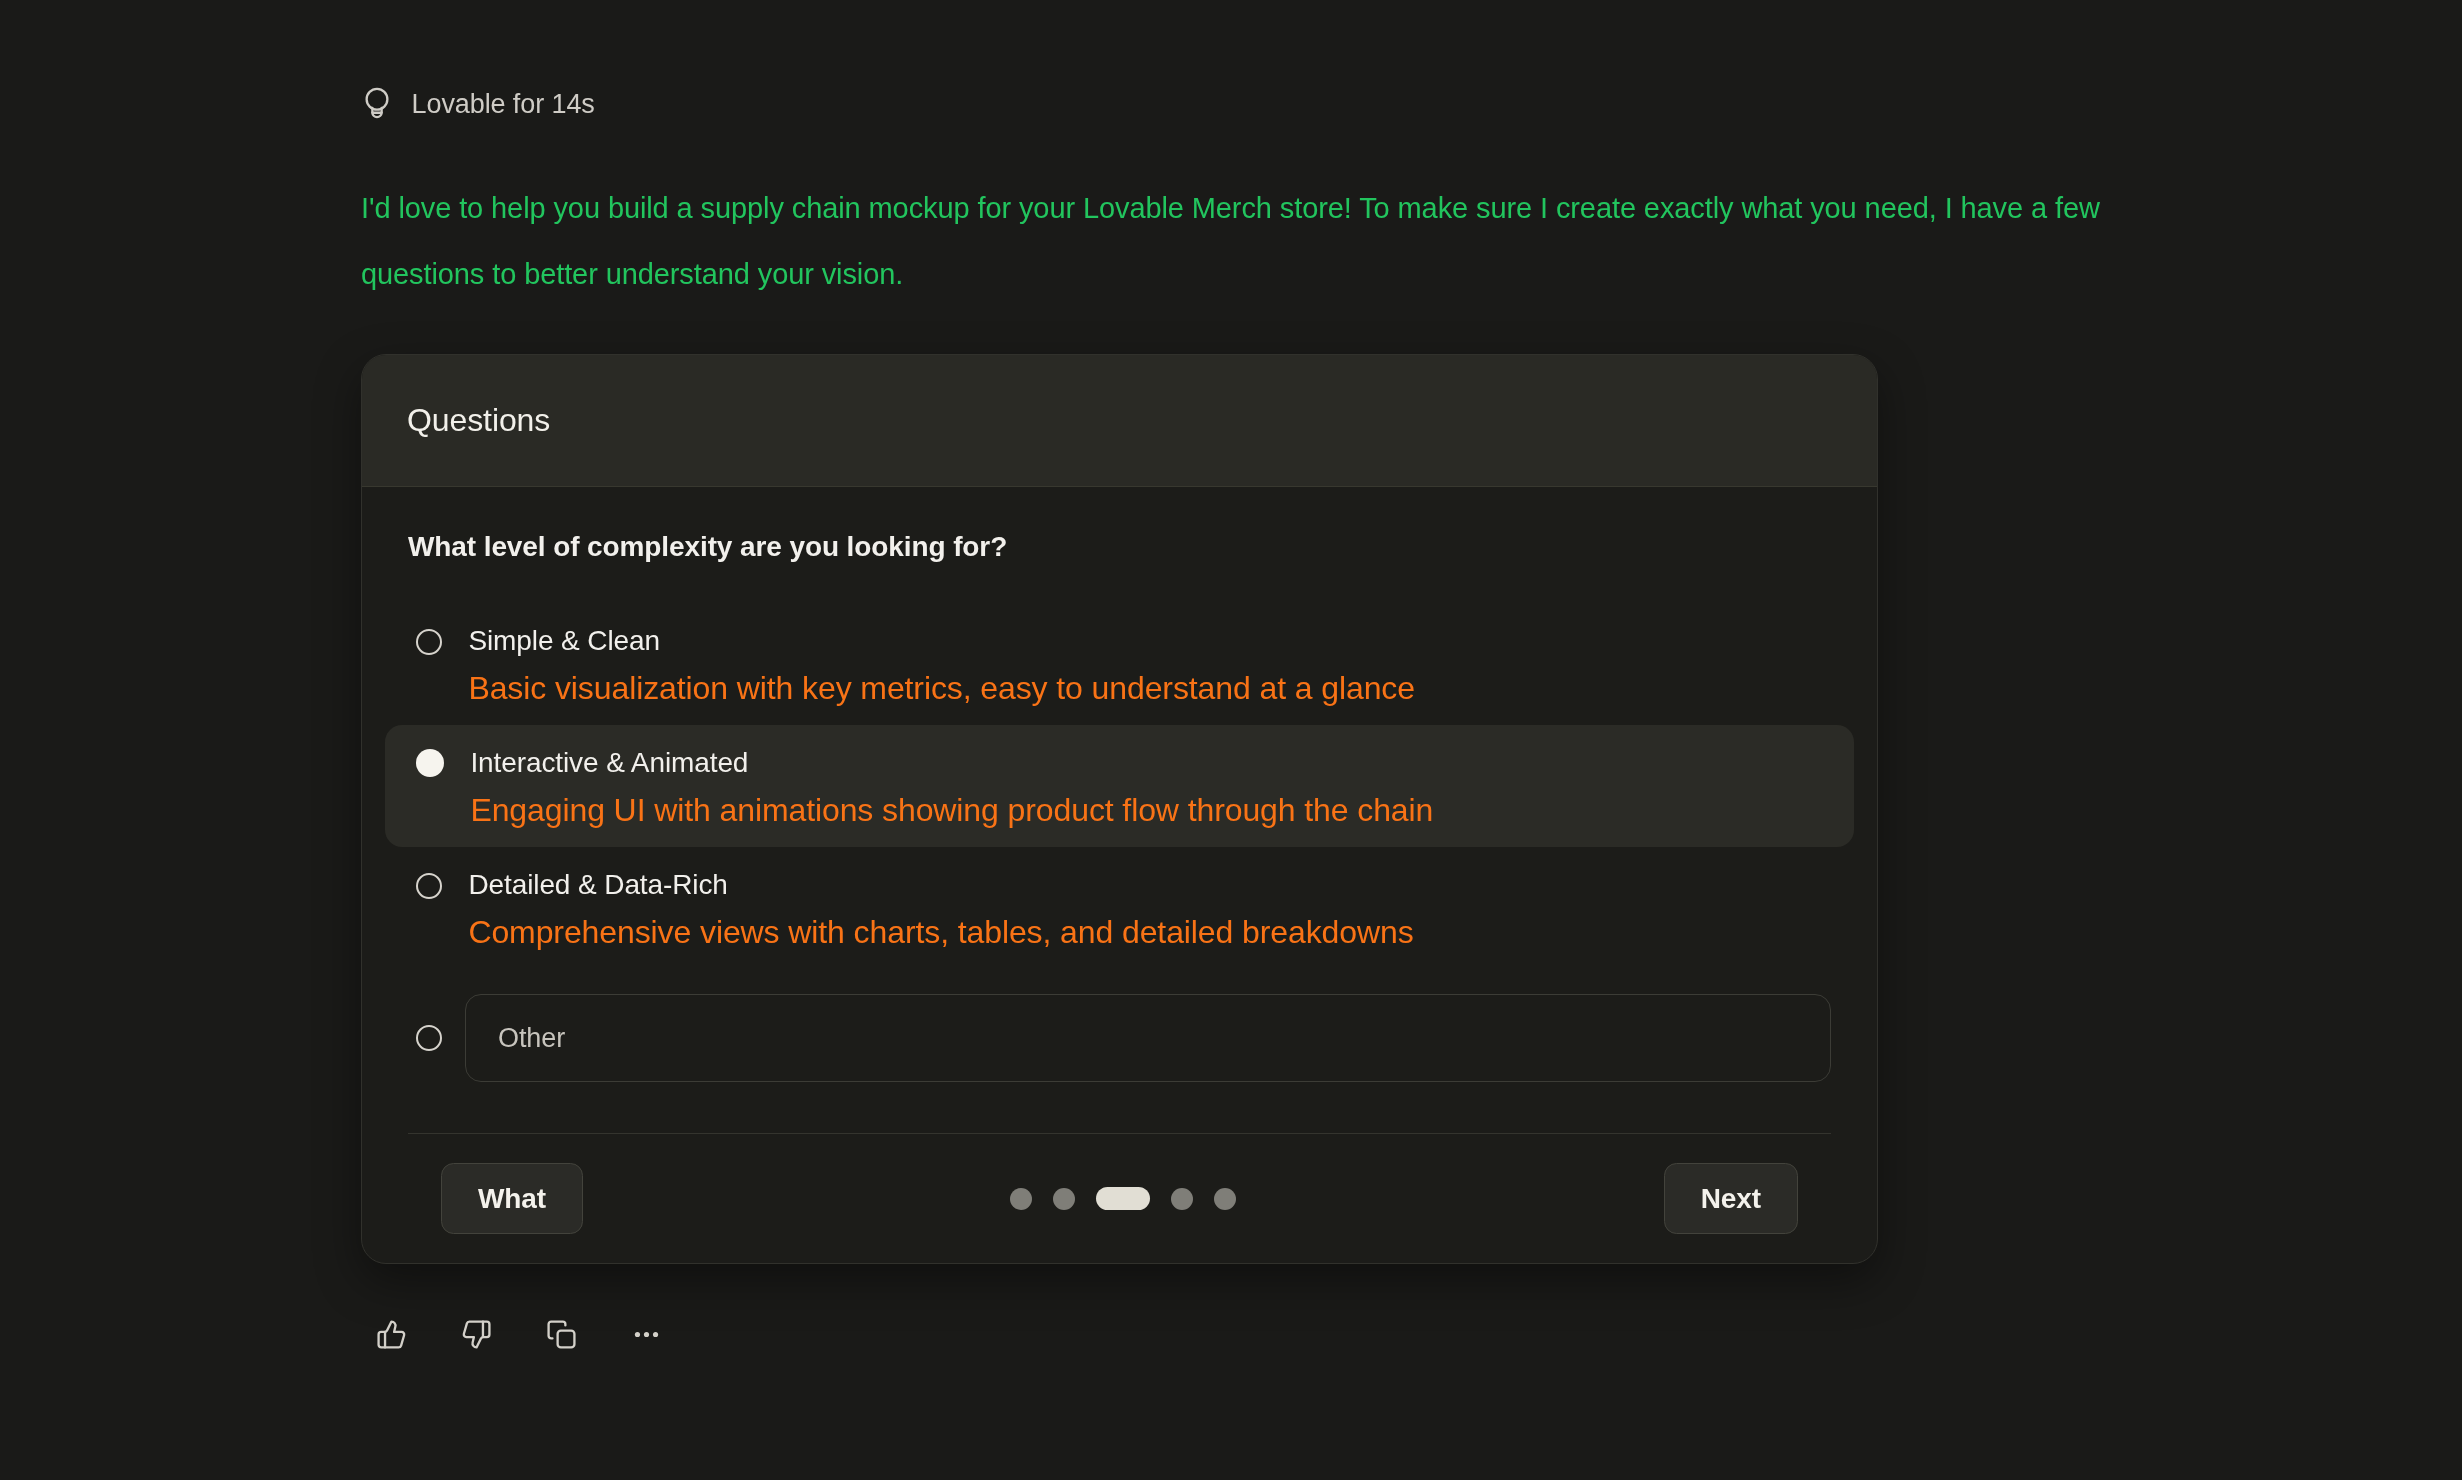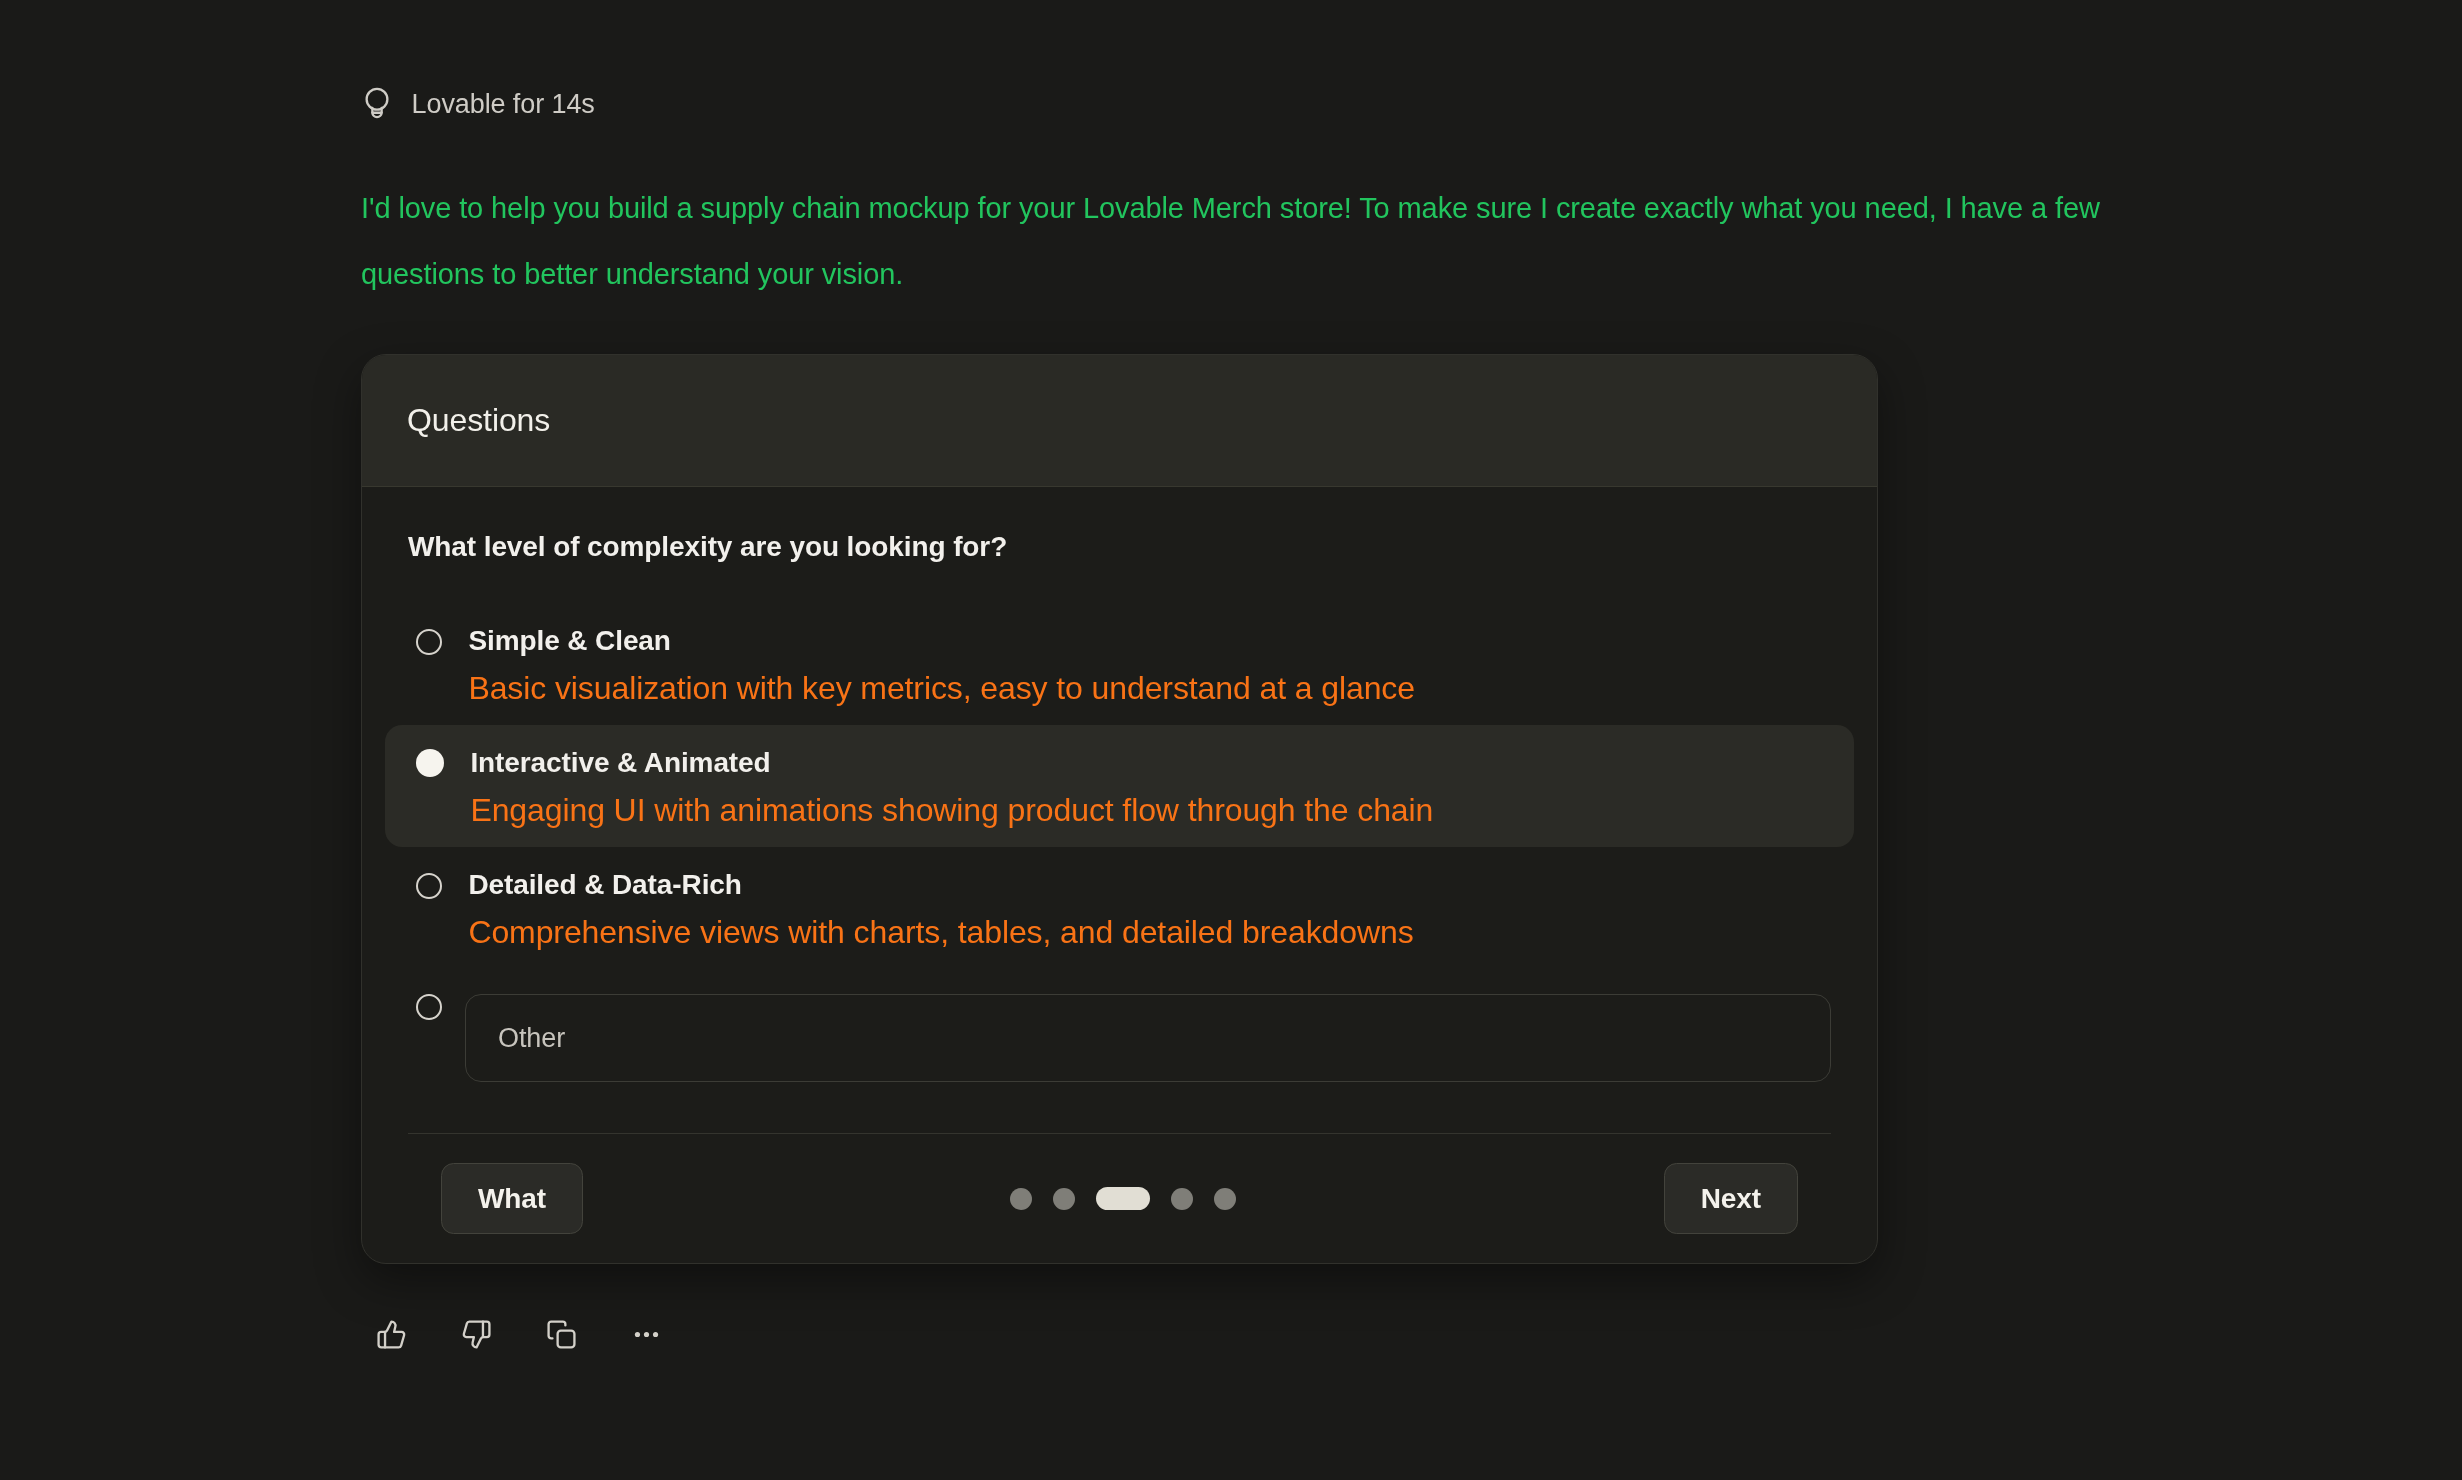--- a/index.html
+++ b/index.html
@@ -52,24 +52,24 @@
   .option-row.selected { background:#2b2b26; }
   .radio {
     flex:0 0 auto; width:26px; height:26px;
     border:2.9px solid #d6d3cc; border-radius:50%;
     margin-top:4.6px; margin-left:8px; background:transparent;
   }
   .option-row.selected .radio {
     width:28px; height:28px; border-width:0;
     background:#f6f4ee; margin-top:3.4px;
   }
-  .option-title { font-size:28px; font-weight:700; color:#f2f0ec; line-height:33px; letter-spacing:-0.1px; }
+  .option-title { font-size:28px; font-weight:400; color:#f2f0ec; line-height:33px; letter-spacing:-0.1px; }
   .option-desc  { font-size:32px; color:#f97316; line-height:32px; margin-top:15px; letter-spacing:-0.1px; }
 
-  .other-row { display:flex; margin:25px -23px 0; padding:0 23px; gap:23px; }
+  .other-row { display:flex; align-items:center; margin:25px -23px 0; padding:0 23px; gap:23px; }
   .other-row .radio { margin-top:0; }
   .other-input {
     flex:1; height:88px;
     background:transparent;
     border:1.1px solid #3c3c36; border-radius:16px;
     padding:0 32px; font-size:27px; color:#e9e7e1;
     font-family:inherit; letter-spacing:-0.1px; outline:none;
   }
   .other-input::placeholder { color:#c7c4bd; opacity:1; }
 

